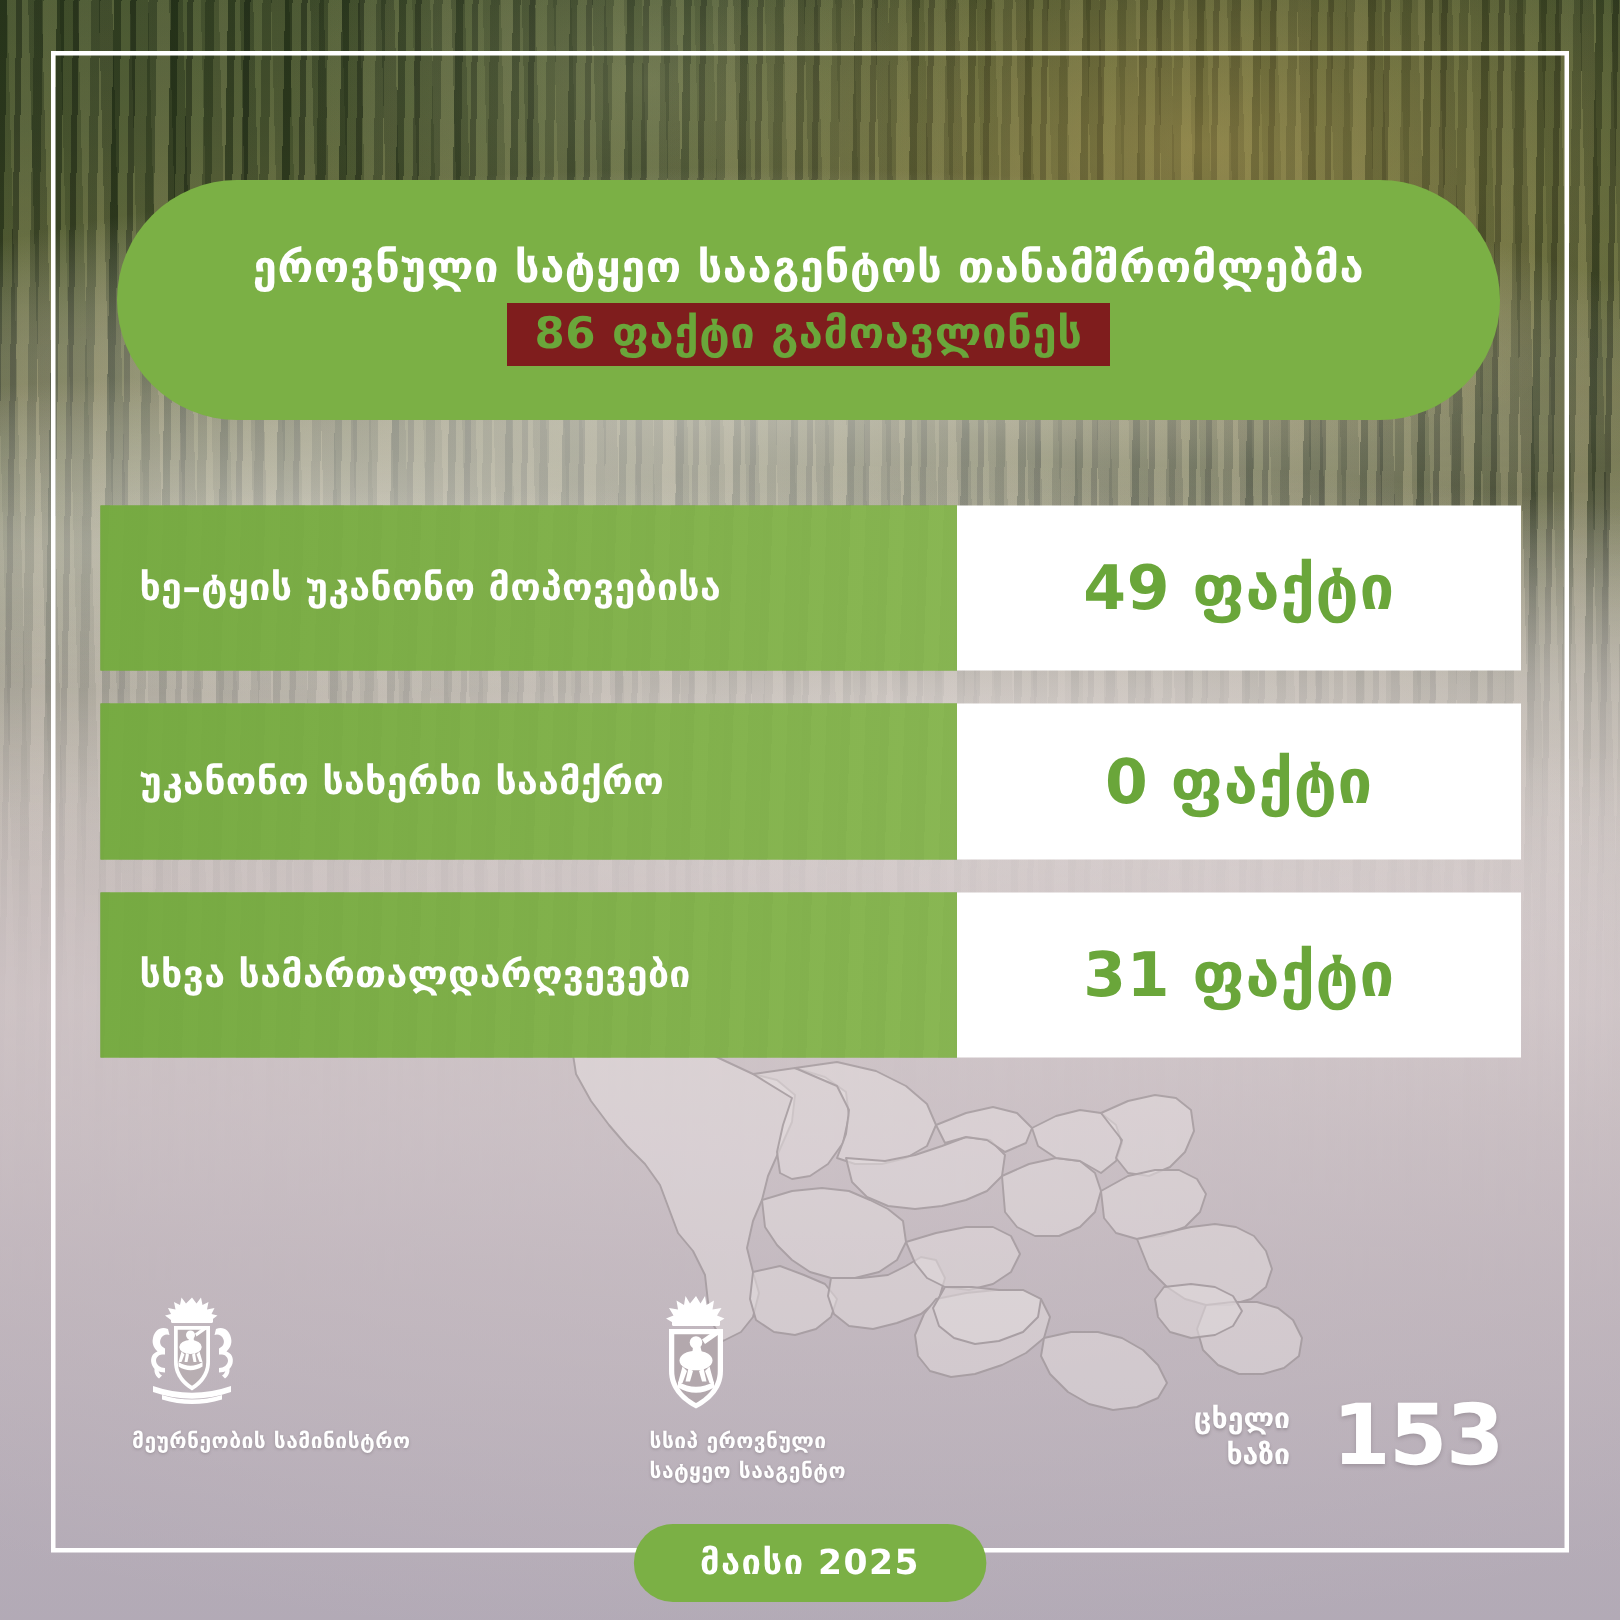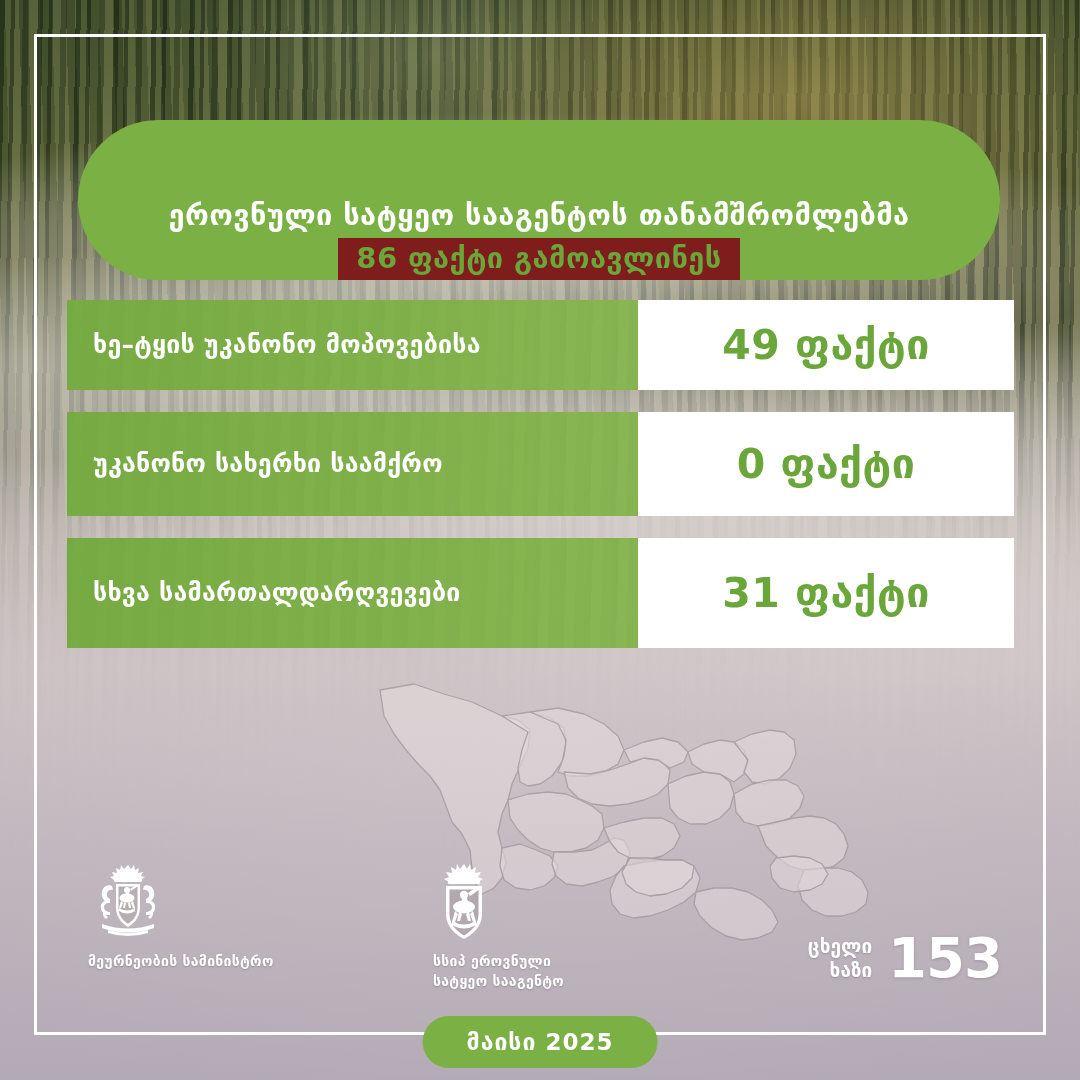--- a/index.html
+++ b/index.html
@@ -102,21 +102,21 @@
   .header-badge {
     position: absolute;
     left: 78px; top: 120px;
     width: 922px; height: 160px;
     background: #7bb045;
     border-radius: 82px;
     z-index: 5;
     display: flex;
     flex-direction: column;
     align-items: center;
-    justify-content: flex-end;
+    justify-content: center;
     padding-top: 4px;
     box-sizing: border-box;
   }
   .header-line {
     color: #ffffff;
     font-size: 29px;
     font-weight: bold;
     letter-spacing: 0.4px;
     line-height: 1.28;
     text-align: center;
@@ -168,21 +168,21 @@
     flex: 1;
     background: #ffffff;
     color: #6aa63a;
     display: flex;
     align-items: center;
     justify-content: center;
     font-size: 41px;
     font-weight: bold;
     letter-spacing: 0.5px;
   }
-  .row-1 .stat-label, .row-1 .stat-value { height: 90px; }
+  .row-1 .stat-label, .row-1 .stat-value { height: 110px; margin-top: 37px; }
   .row-2 .stat-label, .row-2 .stat-value { height: 104px; }
   .row-3 .stat-label, .row-3 .stat-value { height: 110px; }
 
   
   .map-wrap {
     position: absolute;
     left: 352px; top: 672px;
     width: 560px; height: 290px;
     z-index: 2;
     opacity: 0.62;
@@ -209,21 +209,21 @@
     letter-spacing: 0.3px;
     text-shadow: 0 1px 2px rgba(90,80,85,0.35);
   }
 
   .hotline {
     position: absolute;
     right: 78px; top: 930px;
     z-index: 5;
     display: flex;
     align-items: center;
-    gap: 16px;
+    gap: 28px;
   }
   .hotline-label {
     color: #ffffff;
     font-size: 19px;
     font-weight: bold;
     line-height: 1.28;
     text-align: right;
     text-shadow: 0 1px 2px rgba(90,80,85,0.35);
   }
   .hotline-number {

